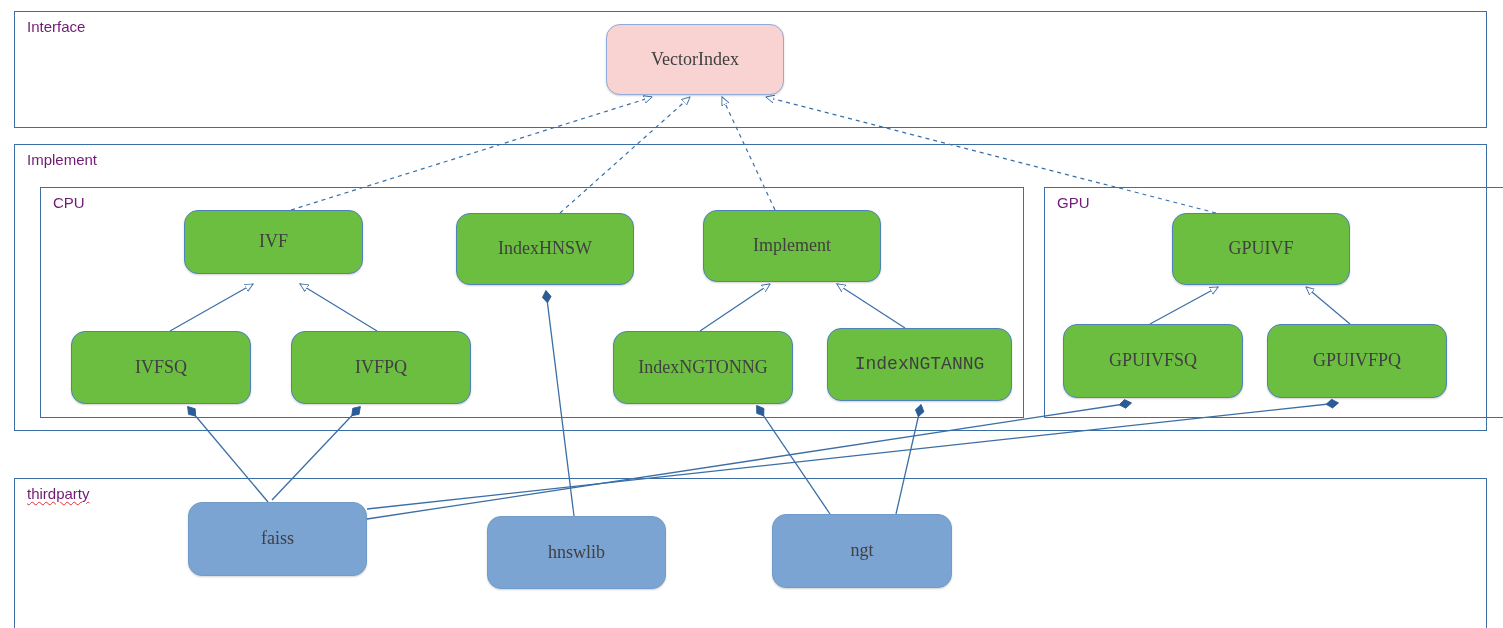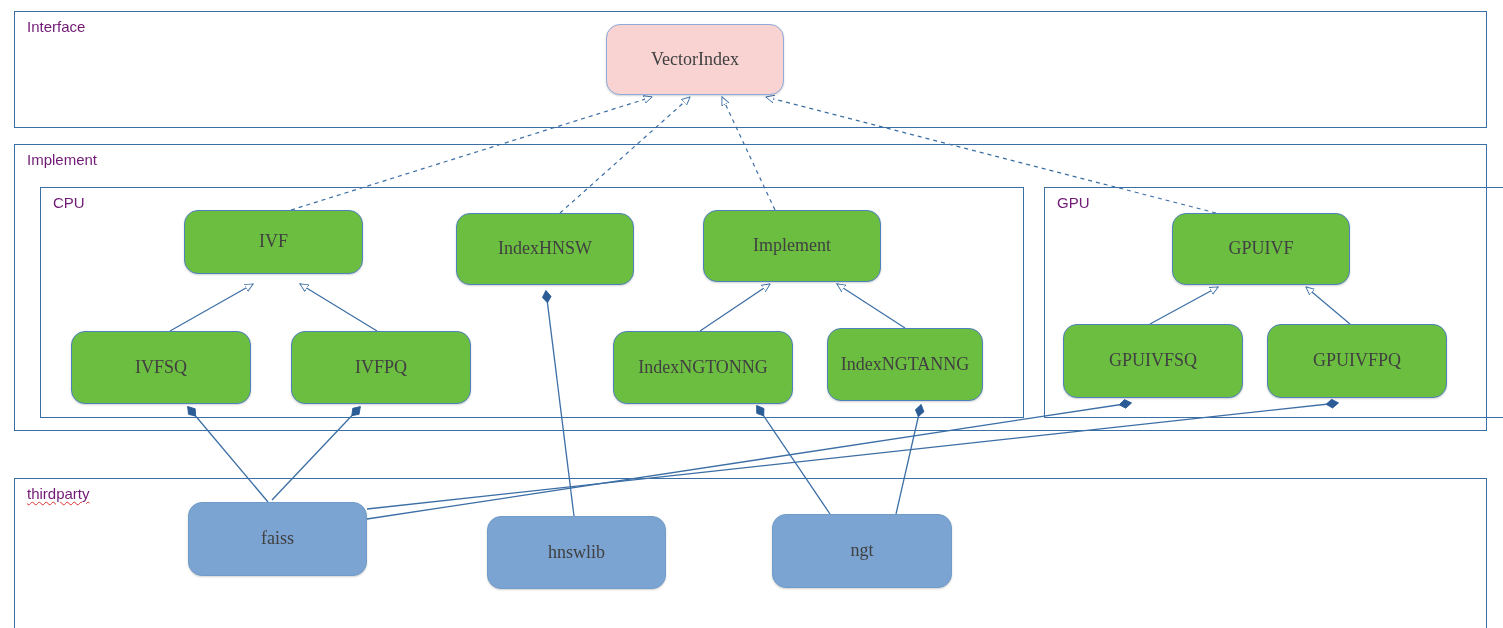--- a/index.html
+++ b/index.html
@@ -145,21 +145,21 @@
       </div>
       <div class="node impl" style="left: 71px; top: 331px; width: 180px; height: 73px;">
         <span>IVFSQ</span>
       </div>
       <div class="node impl" style="left: 291px; top: 331px; width: 180px; height: 73px;">
         <span>IVFPQ</span>
       </div>
       <div class="node impl" style="left: 613px; top: 331px; width: 180px; height: 73px;">
         <span>IndexNGTONNG</span>
       </div>
-      <div class="node impl" style="left: 827px; top: 328px; width: 156px; height: 73px;">
+      <div class="node impl" style="left: 827px; top: 328px; width: 185px; height: 73px; font-family: Liberation Mono, monospace;">
         <span>IndexNGTANNG</span>
       </div>
       <div class="node impl" style="left: 1063px; top: 324px; width: 180px; height: 74px;">
         <span>GPUIVFSQ</span>
       </div>
       <div class="node impl" style="left: 1267px; top: 324px; width: 180px; height: 74px;">
         <span>GPUIVFPQ</span>
       </div>
       <div class="node third" style="left: 188px; top: 502px; width: 179px; height: 74px; text-align: right;">
         <span>faiss</span>

